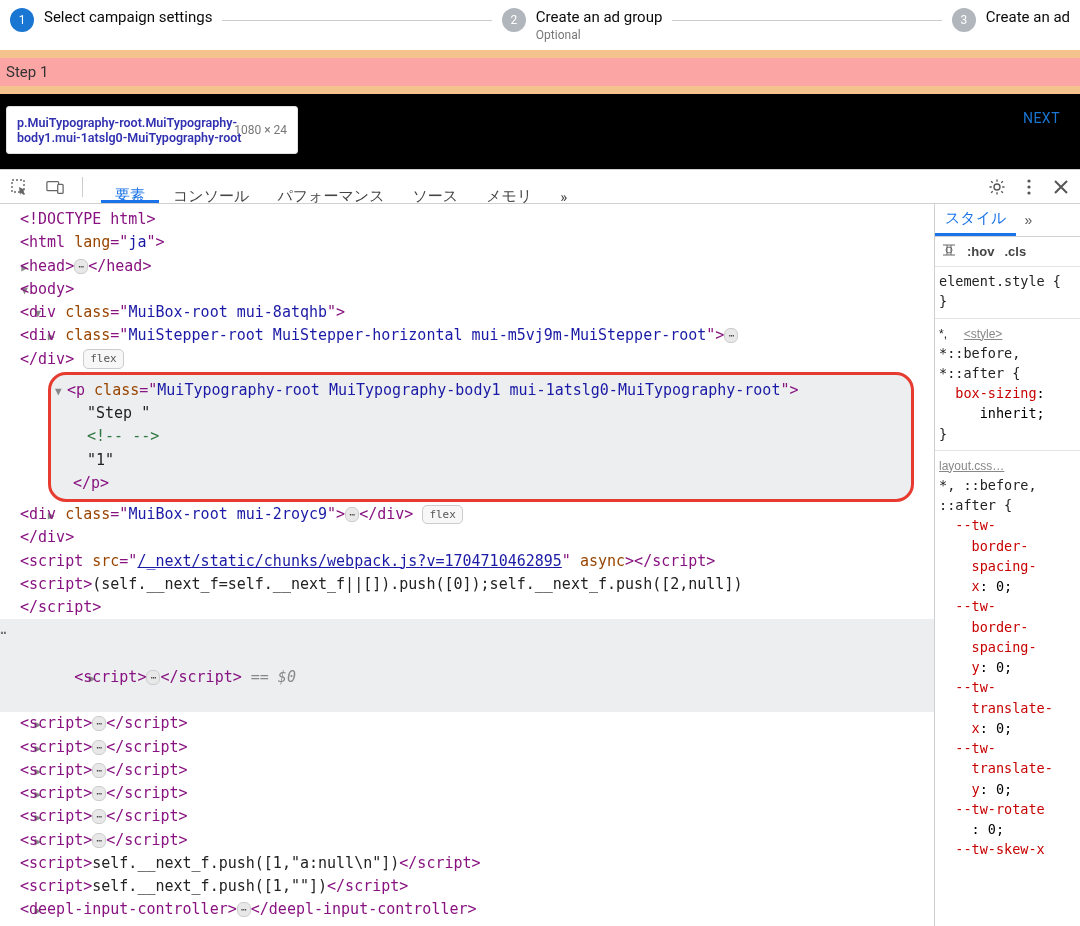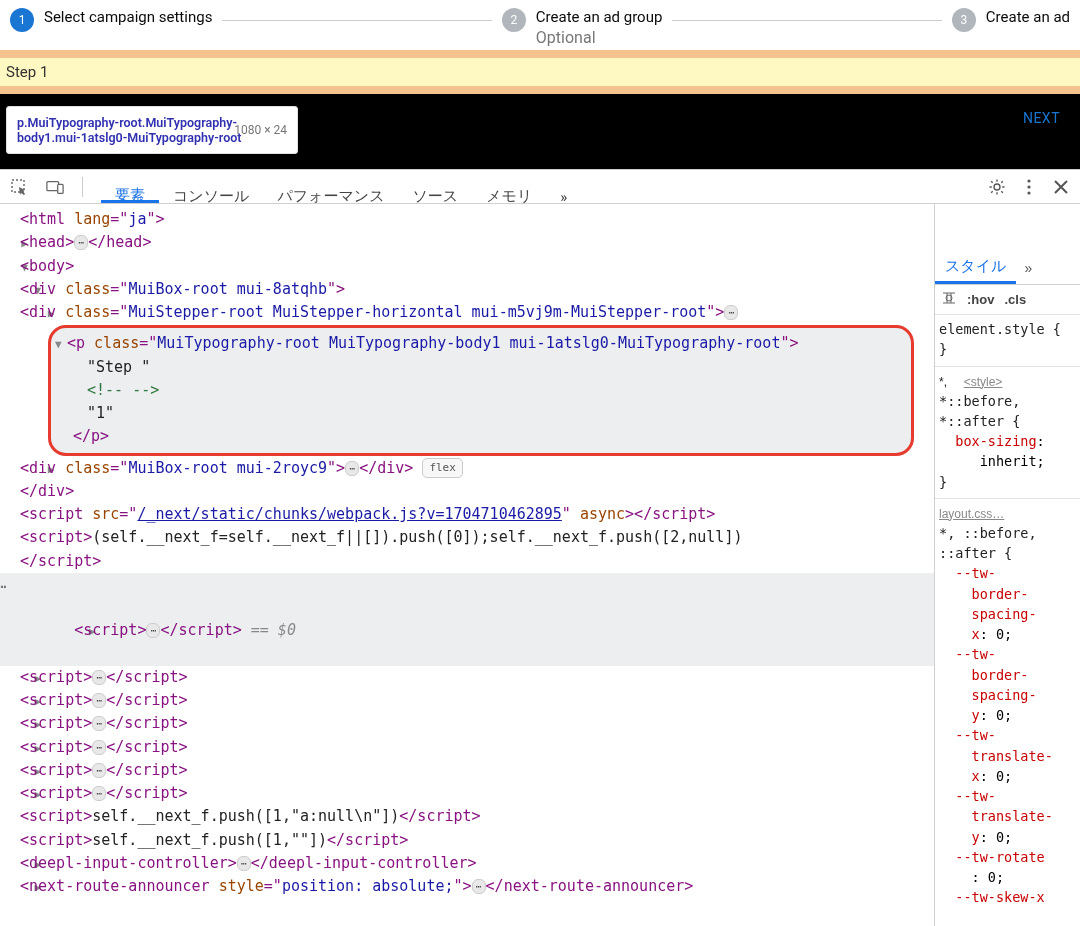--- a/index.html
+++ b/index.html
@@ -38,35 +38,35 @@
   .step-circle.active { background: #1976d2; }
   .step-label {
     display: flex;
     flex-direction: column;
     color: #0a0a0a;
     font-size: 15px;
     line-height: 1.3;
   }
   .step-optional {
     color: #777;
-    font-size: 16px;
+    font-size: 12px;
   }
   .step-line {
     flex: 1;
     height: 1px;
     background: #ccc;
     margin: 12px 10px 0 10px;
   }
 
   .highlight-bar {
     background: #F4C38D;
     height: 8px;
   }
   .step-info {
-    background: #fef9c3;
+    background: #fca5a5;
     padding: 4px 6px;
     font-size: 15px;
     color: #333;
     height: 28px;
     display: flex;
     align-items: center;
   }
   .tooltip-wrap {
     position: relative;
     background: #000000;
@@ -230,21 +230,20 @@
     border-left: 1px solid #d0d0d0;
     font-family: Menlo, Consolas, monospace;
     font-size: 14px;
     overflow: hidden;
   }
   .styles-tabs {
     display: flex;
     border-bottom: 1px solid #d0d0d0;
     height: 33px;
     align-items: center;
-    margin-top: 48px;
   }
   .styles-tab {
     padding: 0 10px;
     color: #1a73e8;
     border-bottom: 3px solid #1a73e8;
     height: 100%;
     display: flex;
     align-items: center;
     font-family: -apple-system, sans-serif;
     font-size: 15px;
@@ -357,25 +356,27 @@
     <span class="dt-icon">
       <svg width="14" height="14" viewBox="0 0 14 14">
           <path d="M1 1 L13 13 M13 1 L1 13" stroke="#555" stroke-width="2"></path>
         </svg>
     </span>
   </div>
 </div>
 
 <div class="dt-body">
   <div class="dom-panel">
+    <div class="dom-line"><span class="arrow"> </span><span class="tag">&lt;!DOCTYPE html&gt;</span></div>
     <div class="dom-line"><span class="arrow"> </span><span class="tag">&lt;html </span><span class="attr-name">lang</span><span class="tag">="</span><span class="attr-val">ja</span><span class="tag">"&gt;</span></div>
     <div class="dom-line"><span class="arrow">  ▶</span><span class="tag">&lt;head&gt;</span><span class="ellips">⋯</span><span class="tag">&lt;/head&gt;</span></div>
     <div class="dom-line"><span class="arrow">  ▼</span><span class="tag">&lt;body&gt;</span></div>
     <div class="dom-line"><span class="arrow">    ▼</span><span class="tag">&lt;div </span><span class="attr-name">class</span><span class="tag">="</span><span class="attr-val">MuiBox-root mui-8atqhb</span><span class="tag">"&gt;</span></div>
     <div class="dom-line"><span class="arrow">      ▶</span><span class="tag">&lt;div </span><span class="attr-name">class</span><span class="tag">="</span><span class="attr-val">MuiStepper-root MuiStepper-horizontal mui-m5vj9m-MuiStepper-root</span><span class="tag">"&gt;</span><span class="ellips">⋯</span></div>
+    <div class="dom-line"><span class="arrow">       </span><span class="tag">&lt;/div&gt;</span> <span class="flex-badge">flex</span></div>
 
     <div class="highlight-box sel-bg">
       <div class="dom-line" style="padding-left:0"><span class="arrow" style="margin-left:-18px">▼</span><span class="tag">&lt;p </span><span class="attr-name">class</span><span class="tag">="</span><span class="attr-val">MuiTypography-root MuiTypography-body1 mui-1atslg0-MuiTypography-root</span><span class="tag">"&gt;</span></div>
       <div class="dom-line" style="padding-left:14px"><span class="quoted">"Step "</span></div>
       <div class="dom-line" style="padding-left:14px"><span class="comment">&lt;!-- --&gt;</span></div>
       <div class="dom-line" style="padding-left:14px"><span class="quoted">"1"</span></div>
       <div class="dom-line" style="padding-left:0"><span class="tag">&lt;/p&gt;</span></div>
     </div>
 
     <div class="dom-line"><span class="arrow">      ▶</span><span class="tag">&lt;div </span><span class="attr-name">class</span><span class="tag">="</span><span class="attr-val">MuiBox-root mui-2royc9</span><span class="tag">"&gt;</span><span class="ellips">⋯</span><span class="tag">&lt;/div&gt;</span> <span class="flex-badge">flex</span></div>

